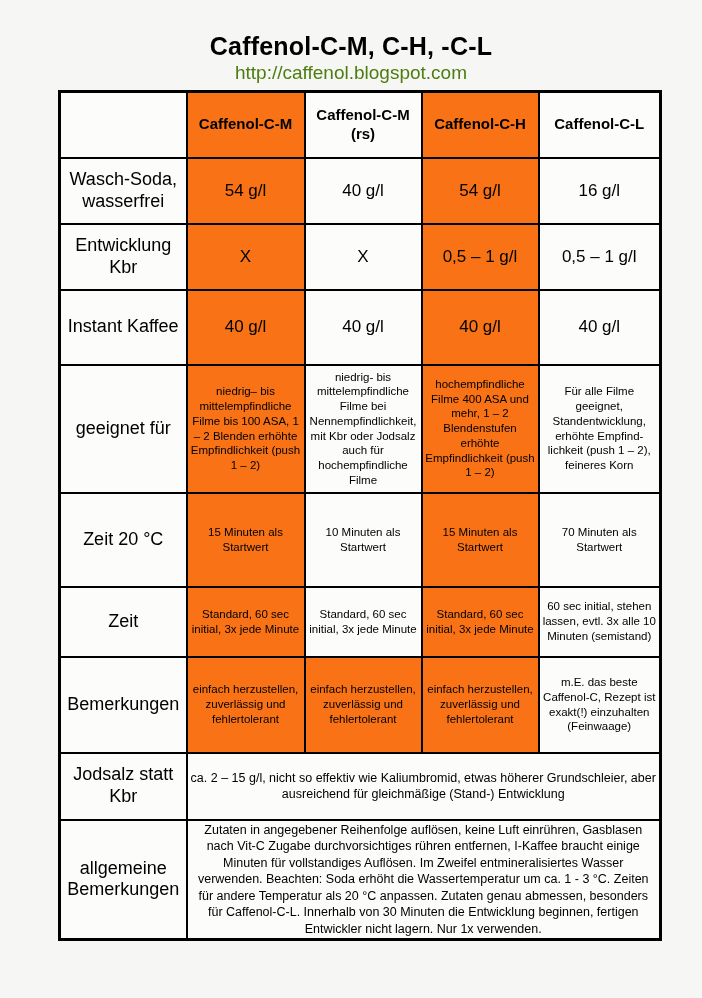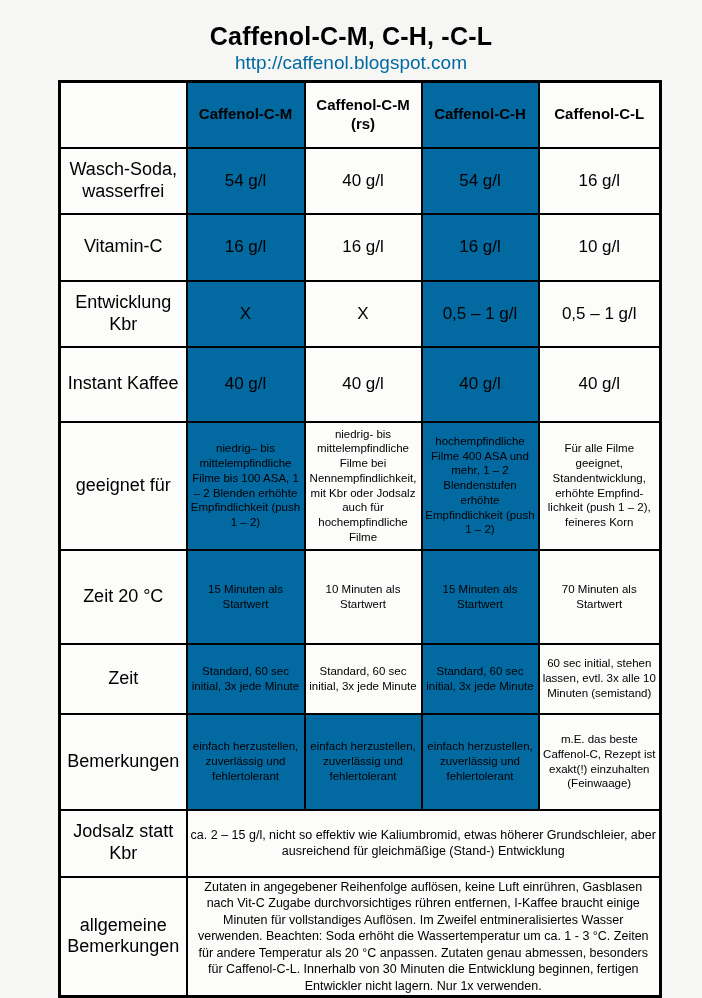--- a/index.html
+++ b/index.html
@@ -15,28 +15,28 @@
     width: 702px;
     height: 998px;
     overflow: hidden;
     background: #f6f6f4;
   }
   .page-title {
     text-align: center;
     font-size: 25px;
     font-weight: bold;
     margin: 0;
-    padding-top: 22px;
+    padding-top: 32px;
     letter-spacing: 0.2px;
   }
   .page-link {
     display: block;
     text-align: center;
     font-size: 19px;
-    color: #0369a1;
+    color: #4d7c0f;
     text-decoration: none;
     margin-top: 1px;
     margin-bottom: 6px;
   }
   table.recipe {
     border-collapse: collapse;
     table-layout: fixed;
     margin-left: 58px;
     width: 601px;
     border: 3px solid #000;
@@ -67,21 +67,21 @@
   td.small {
     font-size: 11.5px;
     line-height: 1.28;
     padding: 2px 2px;
   }
   td.spantext {
     font-size: 12.5px;
     line-height: 1.32;
     padding: 2px 8px;
   }
-  .g { background: #0369a1; }
+  .g { background: #f97316; }
   .w { background: #fcfcfb; }
 
   
   tr.rh  { height: 66px; }
   tr.r0  { height: 66px; }
   tr.r1  { height: 67px; }
   tr.r2  { height: 66px; }
   tr.r3  { height: 75px; }
   tr.r4  { height: 128px; }
   tr.r5  { height: 94px; }
@@ -117,27 +117,20 @@
     </tr>
 
     <tr class="r0">
       <td class="lbl w">Wasch-Soda, wasserfrei</td>
       <td class="val g">54 g/l</td>
       <td class="val w">40 g/l</td>
       <td class="val g">54 g/l</td>
       <td class="val w">16 g/l</td>
     </tr>
 
-    <tr class="r1">
-      <td class="lbl w">Vitamin-C</td>
-      <td class="val g">16 g/l</td>
-      <td class="val w">16 g/l</td>
-      <td class="val g">16 g/l</td>
-      <td class="val w">10 g/l</td>
-    </tr>
 
     <tr class="r2">
       <td class="lbl w">Entwicklung Kbr</td>
       <td class="val g">X</td>
       <td class="val w">X</td>
       <td class="val g">0,5 – 1 g/l</td>
       <td class="val w">0,5 – 1 g/l</td>
     </tr>
 
     <tr class="r3">

